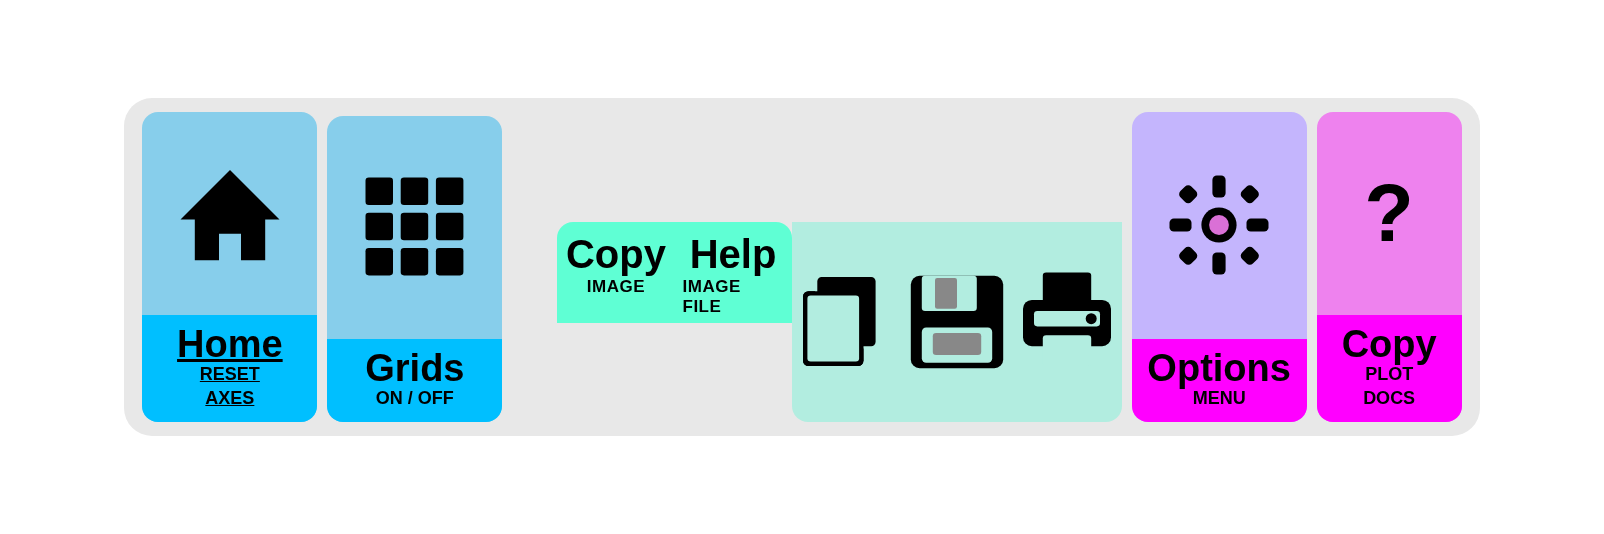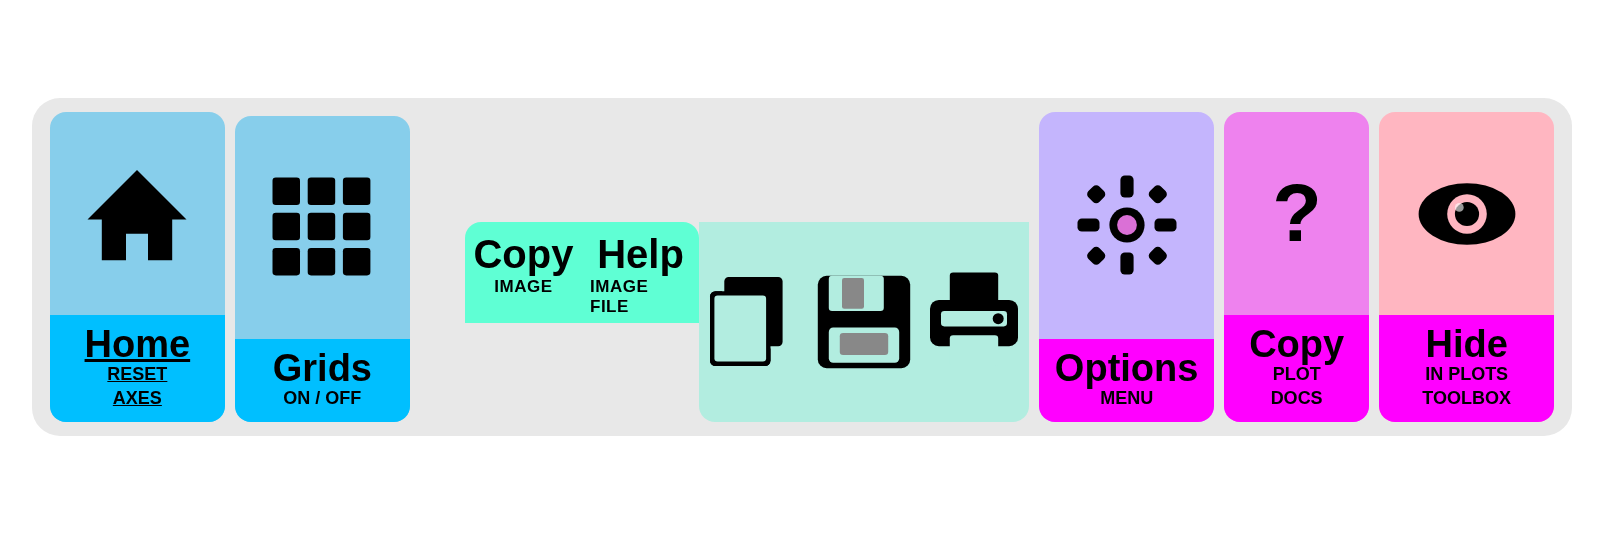--- a/index.html
+++ b/index.html
@@ -319,40 +319,14 @@
     </div>
     <div class="lbl-magenta">
       <span class="lbl-main-text">Copy</span>
       <span class="lbl-sub-text">
         <span>PLOT</span><br>
         <span>DOCS</span>
       </span>
     </div>
   </div>
 
-  <div class="hide-btn-inner">
-    <div class="btn-top">
-
-      <svg class="icon-svg" viewBox="0 0 100 100">
-
-        <ellipse cx="50" cy="50" rx="44" ry="28" fill="#000"></ellipse>
-
-        <ellipse cx="50" cy="50" rx="44" ry="28" fill="none" stroke="#000" stroke-width="0"></ellipse>
-
-        <circle cx="50" cy="50" r="18" fill="#FFB6C1"></circle>
-
-        <circle cx="50" cy="50" r="11" fill="#000"></circle>
-
-        <circle cx="43" cy="44" r="4" fill="#fff" opacity="0.6"></circle>
-
-        <path d="M6,50 Q50,5 94,50 Q50,95 6,50 Z" fill="none" stroke="none"></path>
-      </svg>
-    </div>
-    <div class="lbl-magenta">
-      <span class="lbl-main-text">Hide</span>
-      <span class="lbl-sub-text">
-        <span>in Plots</span><br>
-        <span>Toolbox</span>
-      </span>
-    </div>
-  </div>
 
 </div>
 
 </body></html>

